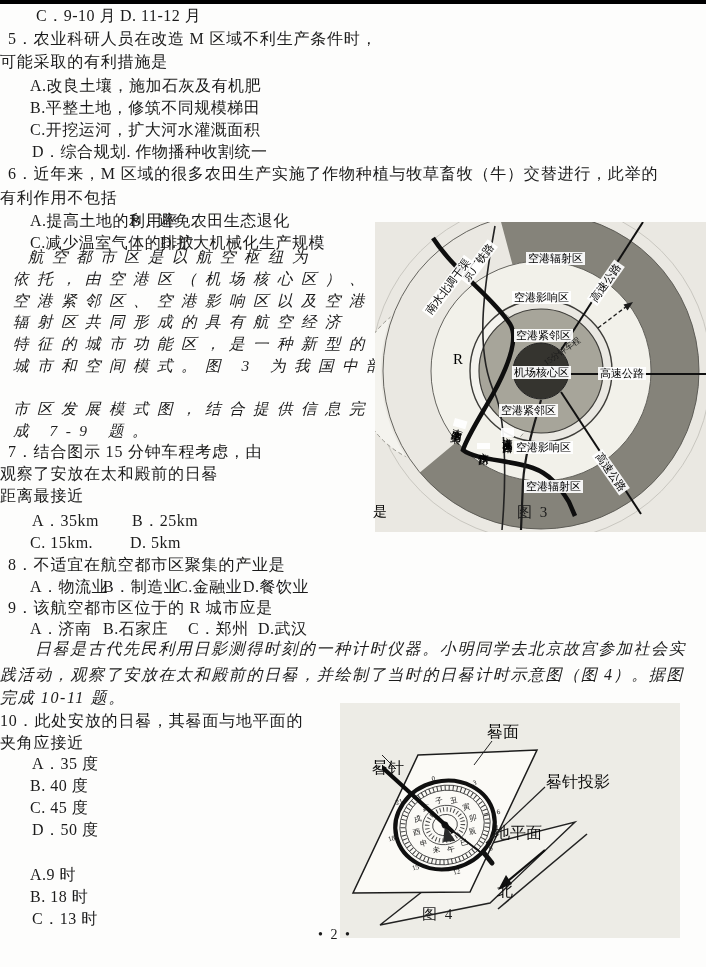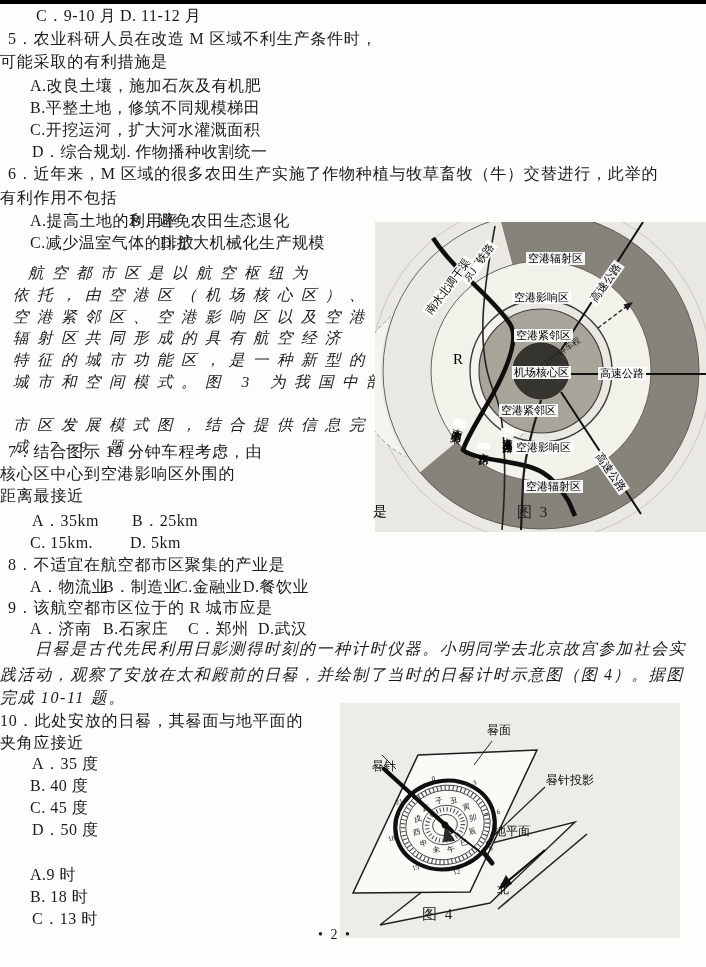--- a/index.html
+++ b/index.html
@@ -5,33 +5,33 @@
   html,body{margin:0;padding:0;background:#888;}
   .page{
     position:relative;width:706px;height:967px;background:#fdfdfc;
     font-family:"Liberation Serif","DejaVu Serif",serif;color:#1b1b1b;
     overflow:hidden;margin:0 auto;
   }
   .topbar{position:absolute;left:0;top:0;width:706px;height:4px;background:#000;}
   .ln{position:absolute;white-space:nowrap;font-size:16px;letter-spacing:.8px;line-height:1.1;}
   .opt{letter-spacing:.5px;}
   .kai{font-style:italic;}
-  .kai-col{font-style:italic;letter-spacing:8.5px;font-size:15.5px;margin-top:16px;}
+  .kai-col{font-style:italic;letter-spacing:8.5px;font-size:15.5px;}
   .kai-wide{font-style:italic;letter-spacing:1.6px;}
   .footer{position:absolute;font-size:14px;letter-spacing:2px;}
   
   .rlabel{position:absolute;font-size:11px;line-height:13px;background:rgba(255,255,255,.92);
           padding:0 2px;white-space:nowrap;color:#000;}
   .rlabel.rot{transform-origin:0 50%;}
   .rlabel.vert{writing-mode:vertical-rl;letter-spacing:1px;font-size:10.5px;line-height:13px;padding:1px 0;}
   .rlabel.plain{background:transparent;}
   .drive{position:absolute;font-size:8.5px;background:transparent;transform-origin:0 50%;white-space:nowrap;}
   .figcap{position:absolute;font-size:15px;letter-spacing:2px;}
   
-  .f4label{position:absolute;font-size:12px;font-weight:500;color:#0d0d0d;white-space:nowrap;}
+  .f4label{position:absolute;font-size:16px;font-weight:500;color:#0d0d0d;white-space:nowrap;}
   svg{position:absolute;}
   svg text{font-family:"Liberation Serif","DejaVu Serif",serif;}
 </style>
 </head>
 <body>
 
 <div class="page">
   <div class="topbar"></div>
 
   <div class="ln opt" style="left:36px;top:7px">C．9-10 月</div>
@@ -54,21 +54,21 @@
   <div class="ln kai kai-col" style="left:28px;top:248px">航空都市区是以航空枢纽为</div>
   <div class="ln kai kai-col" style="left:13px;top:270px">依托，由空港区（机场核心区）、</div>
   <div class="ln kai kai-col" style="left:13px;top:292px">空港紧邻区、空港影响区以及空港</div>
   <div class="ln kai kai-col" style="left:13px;top:313px">辐射区共同形成的具有航空经济</div>
   <div class="ln kai kai-col" style="left:13px;top:335px">特征的城市功能区，是一种新型的</div>
   <div class="ln kai kai-col" style="left:13px;top:357px">城市和空间模式。图 3 为我国中部</div>
   <div class="ln kai kai-col" style="left:13px;top:400px">市区发展模式图，结合提供信息完</div>
   <div class="ln kai kai-col" style="left:13px;top:422px">成 7-9 题。</div>
 
   <div class="ln" style="left:8px;top:443px">7．结合图示 15 分钟车程考虑，由</div>
-  <div class="ln" style="left:0px;top:465px">核心区中心到空港影响区外围的</div>
+  <div class="ln" style="left:0px;top:465px">观察了安放在太和殿前的日晷</div>
   <div class="ln" style="left:0px;top:487px">距离最接近</div>
   <div class="ln opt" style="left:32px;top:512px">A．35km</div>
   <div class="ln opt" style="left:132px;top:512px">B．25km</div>
   <div class="ln opt" style="left:30px;top:534px">C. 15km.</div>
   <div class="ln opt" style="left:130px;top:534px">D. 5km</div>
 
   <svg style="left:375px;top:222px" width="331" height="310" viewBox="0 0 331 310">
     <rect x="0" y="0" width="331" height="310" fill="#eae8e2"></rect>
     <circle cx="166" cy="149" r="170" fill="none" stroke="#c9c7c0" stroke-width="1"></circle>
     <ellipse cx="75" cy="160" rx="92" ry="85" fill="#f4f3ee" stroke="#8f8d86" stroke-width="0.9" stroke-dasharray="4,3"></ellipse>

